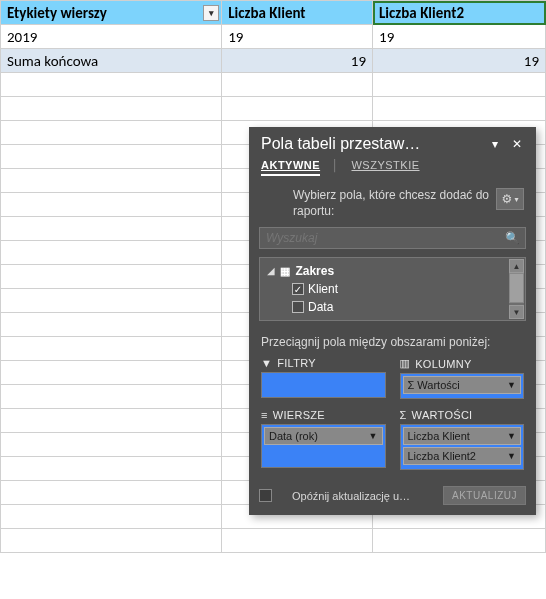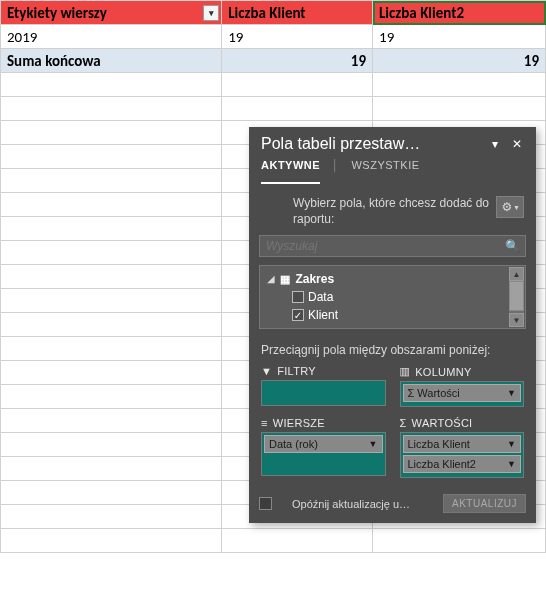--- a/index.html
+++ b/index.html
@@ -17,21 +17,21 @@
     }
     .sheet td, .sheet th {
       border: 1px solid #d0d0d0;
       height: 24px;
       padding: 2px 6px;
       font-size: 15px;
       text-align: left;
       vertical-align: middle;
     }
     .hdr {
-      background: #ef4444;
+      background: #7dd3fc;
       font-weight: bold;
       position: relative;
     }
     .hdr.selected {
       outline: 2px solid #2e7d32;
       outline-offset: -2px;
     }
     .filter-btn {
       position: absolute;
       right: 2px;
@@ -43,21 +43,21 @@
       background: #f5f5f5;
       display: flex;
       align-items: center;
       justify-content: center;
       font-size: 9px;
       color: #333;
     }
     .num { text-align: right; }
     .grand {
       background: #dce6f1;
-      font-weight: bold;
+      font-weight: normal;
     }
     .grand.num { text-align: right; }
     .empty-cell { border: 1px solid #e8e8e8; }
 
     
     .pane {
       position: absolute;
       left: 249px;
       top: 127px;
       width: 287px;
@@ -82,21 +82,21 @@
       cursor: pointer;
       font-size: 12px;
     }
     .tabs {
       display: flex;
       gap: 12px;
       padding: 2px 12px 6px 12px;
       font-size: 11px;
       letter-spacing: 0.5px;
     }
-    .tab { color: #c8c8c8; cursor: pointer; padding-bottom: 11px;}
+    .tab { color: #c8c8c8; cursor: pointer; padding-bottom: 3px; text-decoration: underline;}
     .tab.active { color: #fff; font-weight: bold; border-bottom: 2px solid #fff; }
     .tab-sep { color: #888; }
     .instruct {
       padding: 6px 12px 6px 12px;
       color: #d8d8d8;
       display: flex;
       align-items: flex-start;
       gap: 6px;
       margin-left: 32px;
     }
@@ -188,21 +188,21 @@
     .area-label {
       display: flex;
       align-items: center;
       gap: 5px;
       color: #e8e8e8;
       font-size: 11px;
       margin-bottom: 3px;
       letter-spacing: 0.3px;
     }
     .drop-box {
-      background: #0f766e;
+      background: #3b82f6;
       border: 1px solid #777;
       min-height: 26px;
       padding: 2px;
     }
     .drop-box.tall { min-height: 44px; }
     .pill {
       background: #888;
       border: 1px solid #aaa;
       color: #1a1a1a;
       font-size: 11px;
@@ -385,26 +385,26 @@
     <span class="search-icon">🔍</span>
   </div>
   <div class="field-box">
     <div class="field-box-inner">
       <div class="field-row bold">
         <span class="tri">◢</span>
         <span class="tbl-ic">▦</span>
         <span>Zakres</span>
       </div>
       <div class="field-row child">
+        <span class="chk checked"></span>
+        <span>Klient</span>
+      </div>
+      <div class="field-row child">
         <span class="chk"></span>
         <span>Data</span>
-      </div>
-      <div class="field-row child">
-        <span class="chk checked"></span>
-        <span>Klient</span>
       </div>
     </div>
     <div class="scrollbar">
       <div class="sb-btn">▲</div>
       <div class="sb-track">
         <div class="sb-thumb"></div>
       </div>
       <div class="sb-btn">▼</div>
     </div>
   </div>

